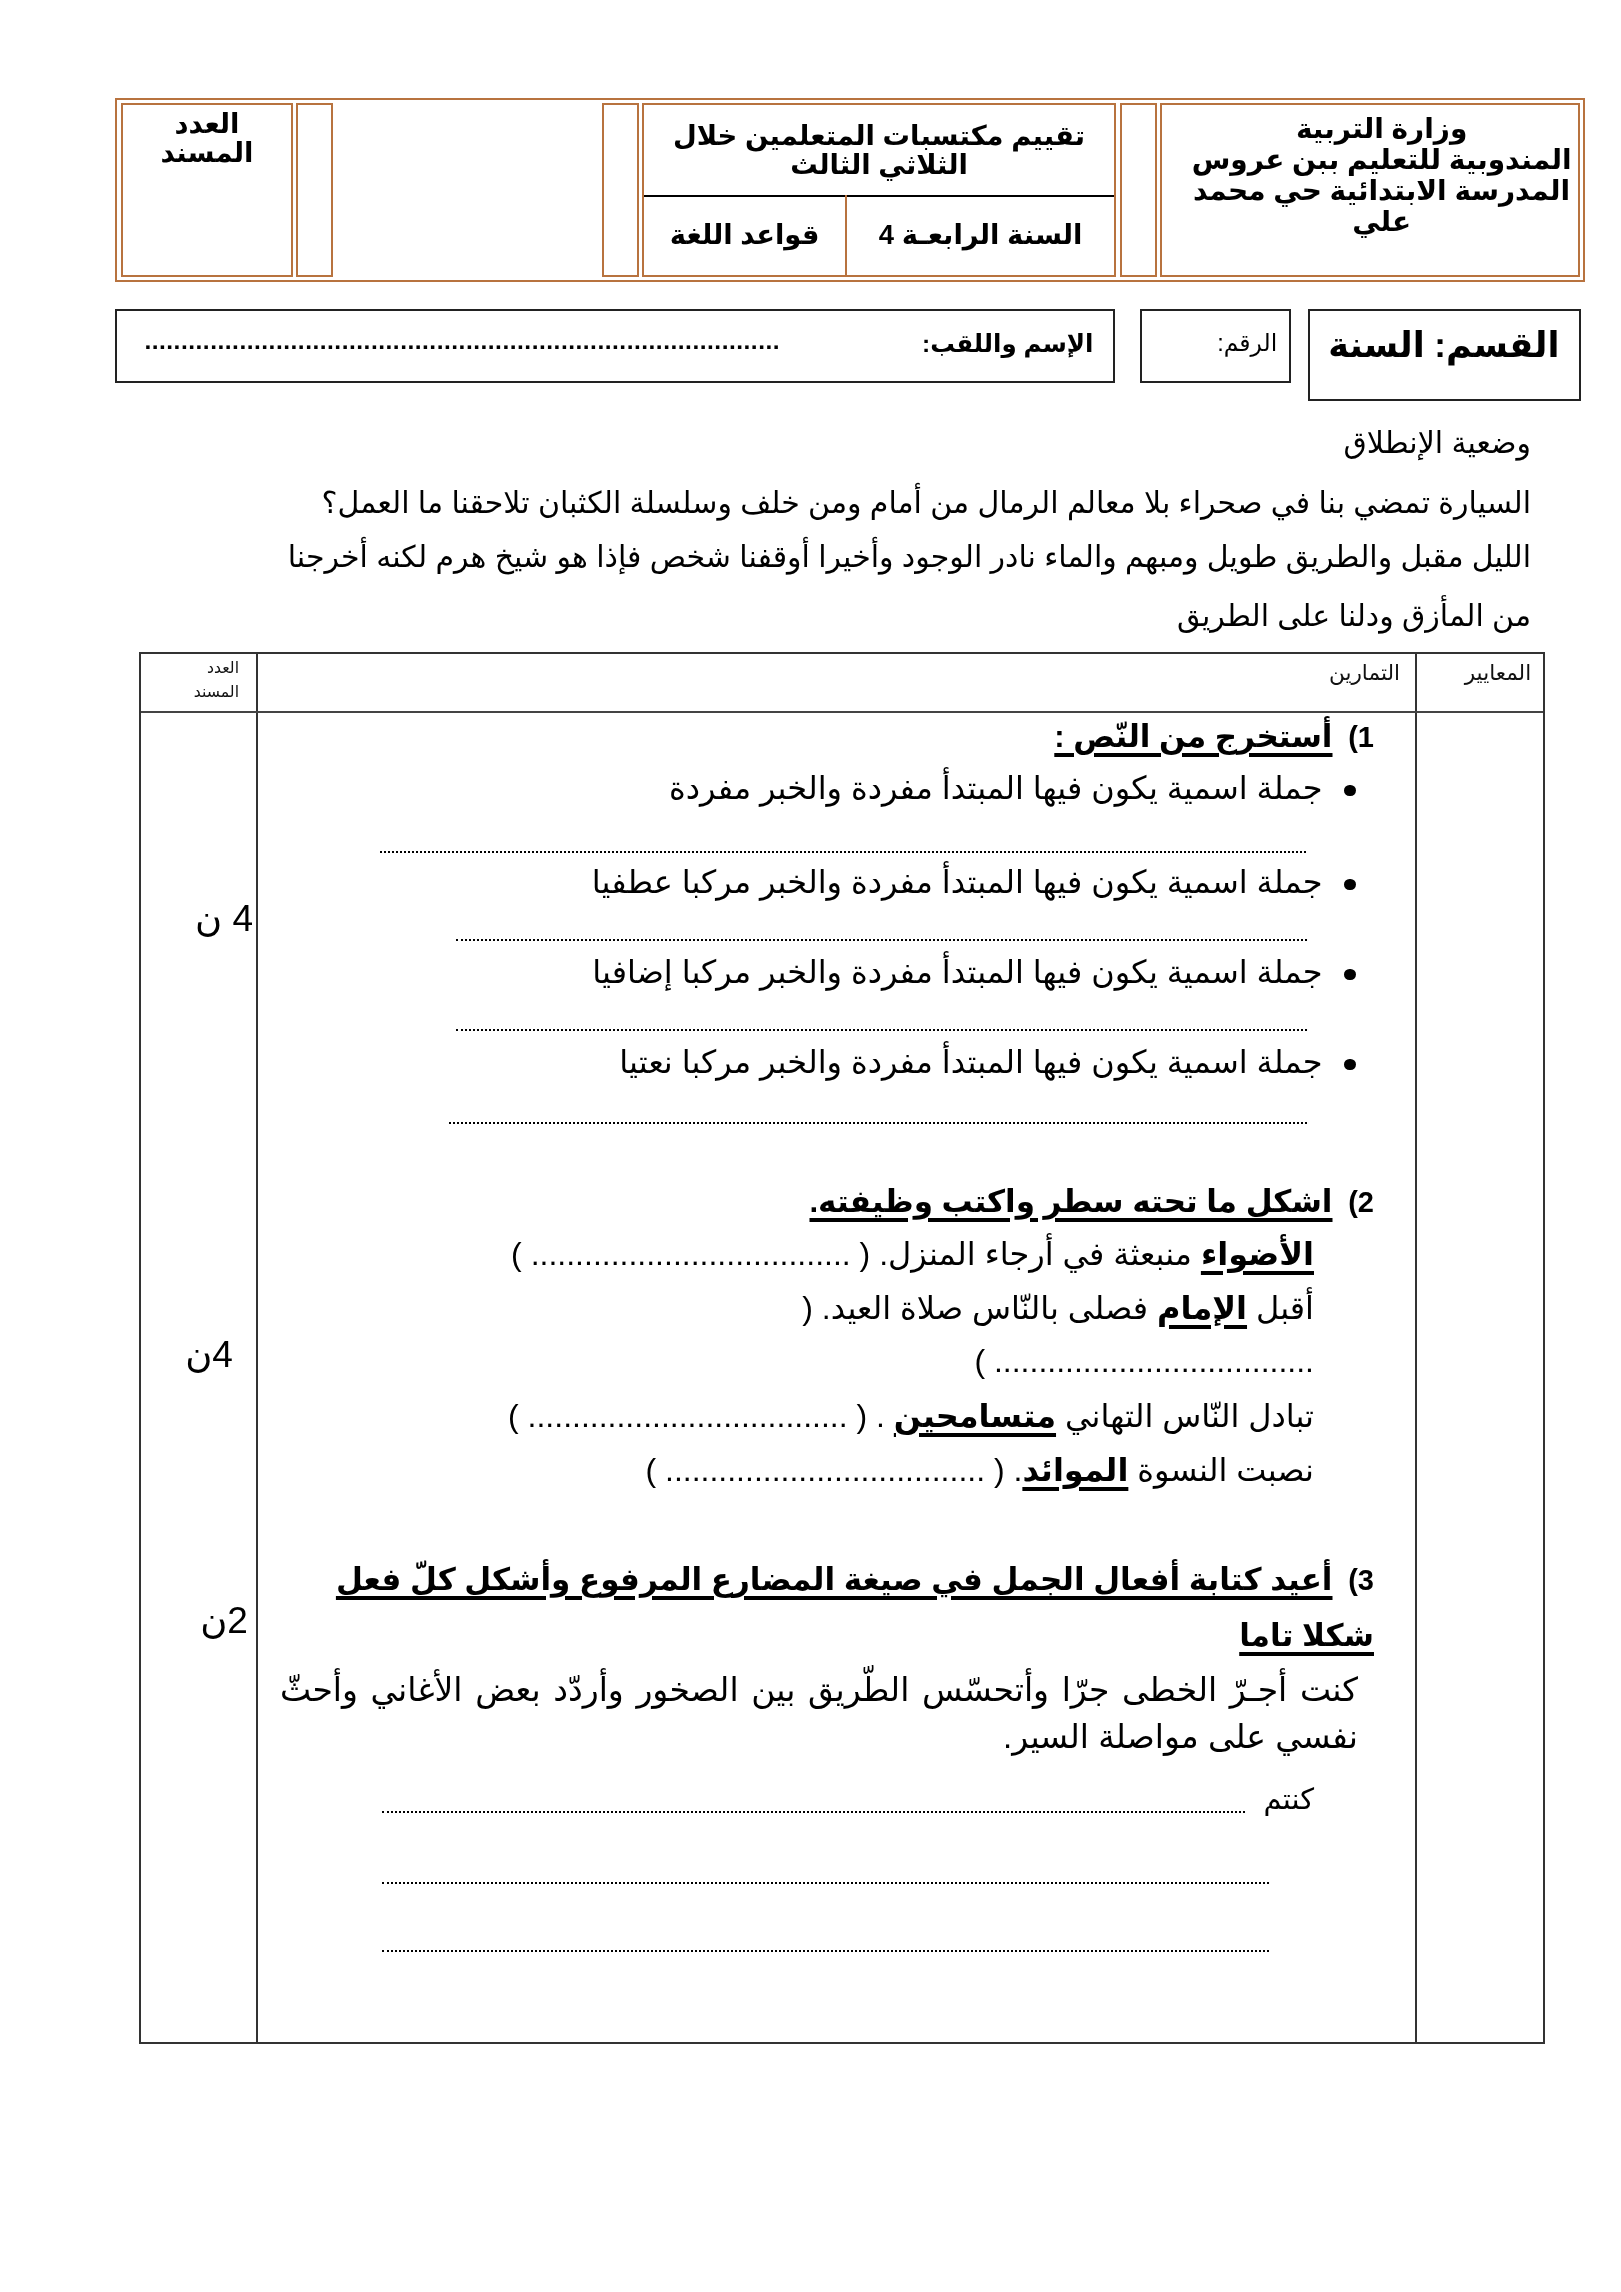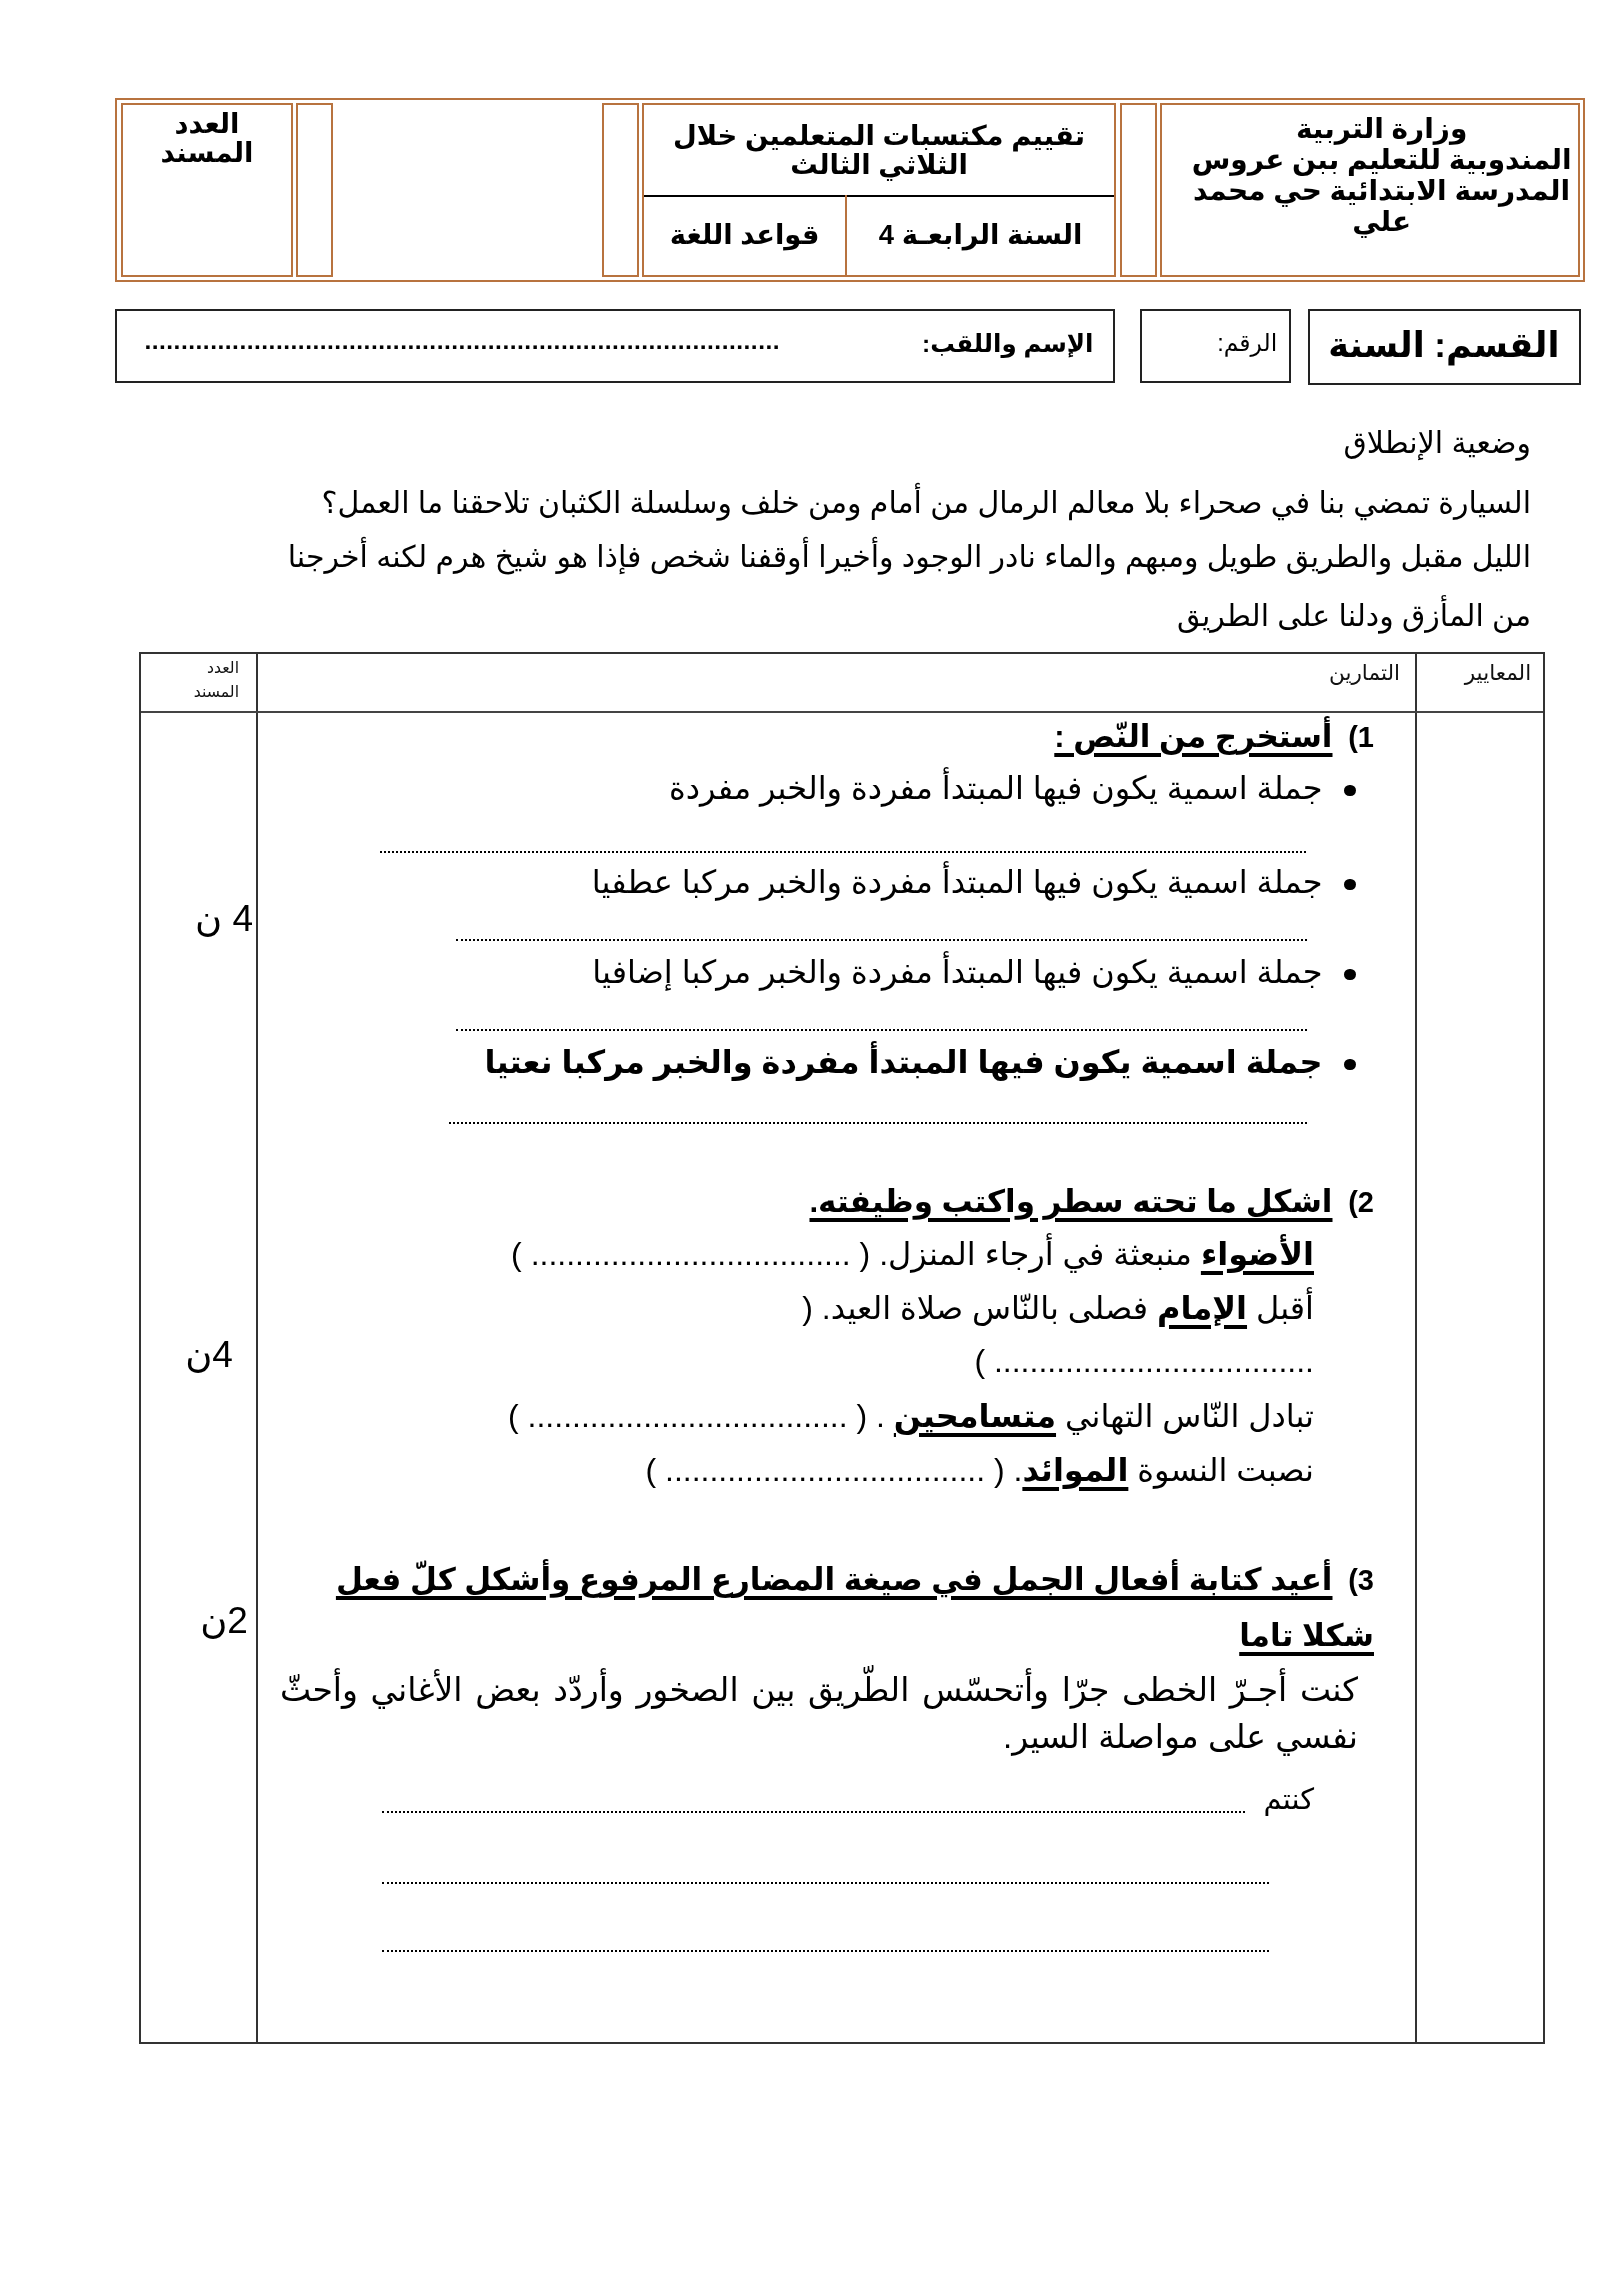--- a/index.html
+++ b/index.html
@@ -78,21 +78,21 @@
 
 
   <div class="hcell" style="right:1250px; width:37px;"></div>
 
   <div class="hcell" style="right:1290px; width:172px; padding-top:3.9px;">
     <div class="line">العدد</div>
     <div class="line">المسند</div>
   </div>
 </div>
 
-<div class="box" style="left:1308px; top:309px; width:273px; height:76px;">
+<div class="box" style="left:1308px; top:309px; width:273px; height:92px;">
   <div class="info-text" style="right:19.6px; top:13.7px; font-size:35px;">القسم: السنة</div>
 </div>
 <div class="box" style="left:1140px; top:309px; width:151px; height:74px;">
   <div class="info-text" style="right:11.8px; top:17.6px; font-size:23.5px; font-weight:normal;">الرقم:</div>
 </div>
 <div class="box" style="left:115px; top:309px; width:1000px; height:74px;">
   <div class="info-text" style="right:19.6px; top:17.6px; font-size:24.5px;">الإسم واللقب:</div>
   <div class="info-text" style="left:27.4px; top:15.7px; font-size:24.5px; letter-spacing:0.5px; direction:ltr;">.......................................................................................</div>
 </div>
 
@@ -120,21 +120,21 @@
 
 <div class="q" style="top:718px; right:247px;">
   <span class="qnum">1)</span><span class="qtitle"><u>أستخرج من النّص :</u></span>
 </div>
 <div class="bullet-row" style="top:769px;"><span class="bullet"></span><span>جملة اسمية يكون فيها المبتدأ مفردة والخبر مفردة</span></div>
 <div class="dots" style="left:380px; width:926px; top:851px;"></div>
 <div class="bullet-row" style="top:863px;"><span class="bullet"></span><span>جملة اسمية يكون فيها المبتدأ مفردة والخبر مركبا عطفيا</span></div>
 <div class="dots" style="left:456px; width:851px; top:939px;"></div>
 <div class="bullet-row" style="top:953px;"><span class="bullet"></span><span>جملة اسمية يكون فيها المبتدأ مفردة والخبر مركبا إضافيا</span></div>
 <div class="dots" style="left:456px; width:851px; top:1029px;"></div>
-<div class="bullet-row" style="top:1043px;font-weight:bold;"><span class="bullet"></span><span>جملة اسمية يكون فيها المبتدأ مفردة والخبر مركبا نعتيا</span></div>
+<div class="bullet-row" style="top:1043px;"><span class="bullet"></span><span>جملة اسمية يكون فيها المبتدأ مفردة والخبر مركبا نعتيا</span></div>
 <div class="dots" style="left:449px; width:858px; top:1122px;"></div>
 
 <div class="q" style="top:1183px; right:247px;">
   <span class="qnum">2)</span><span class="qtitle"><u>اشكل ما تحته سطر واكتب وظيفته.</u></span>
 </div>
 <div class="sent" style="right:307px; top:1235px;"><span></span><b>الأضواء</b><span> منبعثة في أرجاء المنزل. ( .................................... )</span></div>
 <div class="sent" style="right:307px; top:1289px;"><span>أقبل </span><b>الإمام</b><span> فصلى بالنّاس صلاة العيد. (</span></div>
 <div class="sent" style="right:307px; top:1343px;"><span>.................................... )</span></div>
 <div class="sent" style="right:307px; top:1397px;"><span>تبادل النّاس التهاني </span><b>متسامحين</b><span> . ( .................................... )</span></div>
 <div class="sent" style="right:307px; top:1451px;"><span>نصبت النسوة </span><b>الموائد</b><span>. ( .................................... )</span></div>

